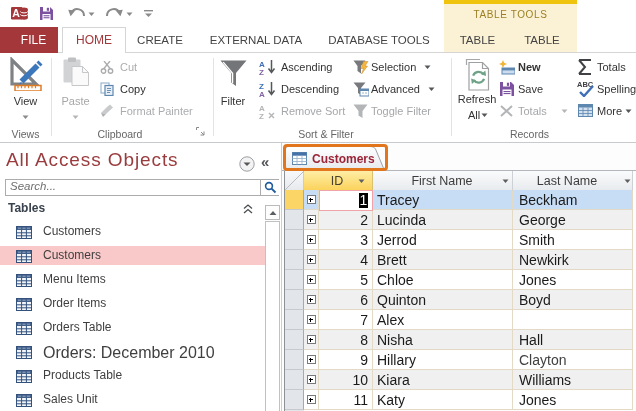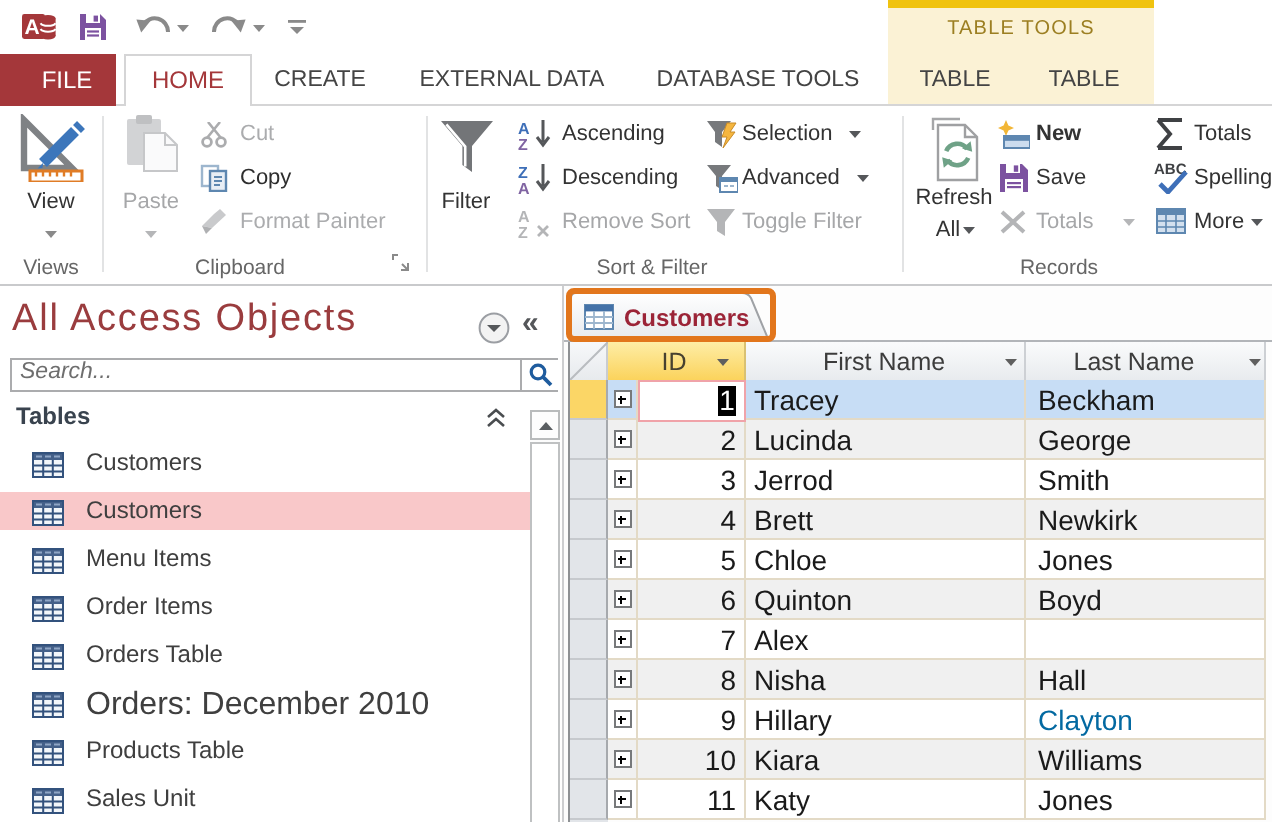--- a/index.html
+++ b/index.html
@@ -479,21 +479,21 @@
 <div class="abs" style="left:304px;top:369px;width:329px;height:1px;background:#E3DAC6;"></div>
 <div class="abs" style="left:318px;top:350px;width:1px;height:19px;background:#E3DAC6;"></div>
 <div class="abs" style="left:372px;top:350px;width:1px;height:19px;background:#E3DAC6;"></div>
 <div class="abs" style="left:512px;top:350px;width:1px;height:19px;background:#E3DAC6;"></div>
 <div class="abs" style="left:632px;top:350px;width:1px;height:19px;background:#E3DAC6;"></div>
 <div class="abs" style="left:307px;top:355px;width:9px;height:9px;background:#fff;border:1px solid #77797B;box-sizing:border-box;"></div>
 <div class="abs" style="left:308.5px;top:359px;width:4px;height:1px;background:#000;"></div>
 <div class="abs" style="left:310px;top:357.5px;width:1px;height:4px;background:#000;"></div>
 <div class="txt" style="left:318px;top:352px;width:50px;text-align:right;font-size:14px;color:#1A1A1A;">9</div>
 <div class="txt" style="left:377px;top:352px;font-size:14px;color:#1A1A1A;">Hillary</div>
-<div class="txt" style="left:519px;top:352px;font-size:14px;color:#0369a1;">Clayton</div>
+<div class="txt" style="left:519px;top:352px;font-size:14px;color:#404040;">Clayton</div>
 <div class="abs" style="left:285px;top:370px;width:19px;height:20px;background:#E2E5E9;border-right:1px solid #A6A9AD;border-bottom:1px solid #C6C9CD;box-sizing:border-box;"></div>
 <div class="abs" style="left:304px;top:370px;width:329px;height:19px;background:#F0F0F0;"></div>
 <div class="abs" style="left:304px;top:389px;width:329px;height:1px;background:#E3DAC6;"></div>
 <div class="abs" style="left:318px;top:370px;width:1px;height:19px;background:#E3DAC6;"></div>
 <div class="abs" style="left:372px;top:370px;width:1px;height:19px;background:#E3DAC6;"></div>
 <div class="abs" style="left:512px;top:370px;width:1px;height:19px;background:#E3DAC6;"></div>
 <div class="abs" style="left:632px;top:370px;width:1px;height:19px;background:#E3DAC6;"></div>
 <div class="abs" style="left:307px;top:375px;width:9px;height:9px;background:#fff;border:1px solid #77797B;box-sizing:border-box;"></div>
 <div class="abs" style="left:308.5px;top:379px;width:4px;height:1px;background:#000;"></div>
 <div class="abs" style="left:310px;top:377.5px;width:1px;height:4px;background:#000;"></div>

